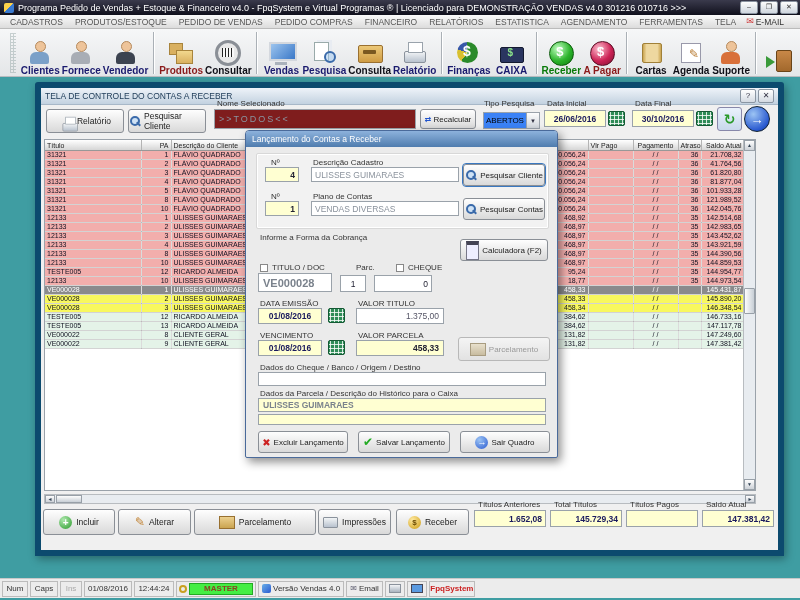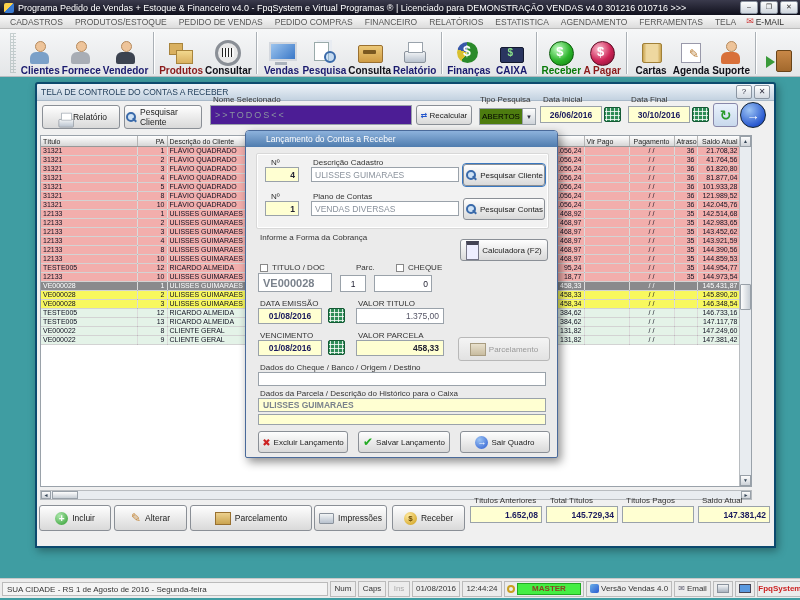--- a/index.html
+++ b/index.html
@@ -60,36 +60,36 @@
 
   
   .cal-icon{display:inline-block;width:15px;height:13px;background:#2e8b57;border:1px solid #145a34;border-radius:2px;background-image:linear-gradient(rgba(255,255,255,.8) 1px,transparent 1px),linear-gradient(90deg,rgba(255,255,255,.8) 1px,transparent 1px);background-size:4px 4px;background-position:1px 3px;}
   .mag-icon{position:relative;display:inline-block;width:12px;height:12px;}
   .mag-icon::before{content:"";position:absolute;width:6px;height:6px;border:2px solid #3a6aaa;border-radius:50%;left:1px;top:1px;background:#cfe2f5;}
   .mag-icon::after{content:"";position:absolute;width:5px;height:2px;background:#3a6aaa;left:7px;top:8px;transform:rotate(45deg);}
   .calc-icon{display:inline-block;width:11px;height:14px;background:#eef;border:1px solid #778;border-top:4px solid #445;}
   .glyph{font-weight:bold;}
 
   
-  .mainwin{position:absolute;left:35px;top:82px;width:737px;height:462px;background:#f0f0f0;border:2px solid #0c4a6e;border-radius:3px 3px 0 0;box-shadow:2px 3px 8px rgba(0,0,0,.35);}
+  .mainwin{position:absolute;left:35px;top:82px;width:737px;height:462px;background:#f0f0f0;border:6px solid #0c4a6e;border-radius:3px 3px 0 0;box-shadow:2px 3px 8px rgba(0,0,0,.35);}
   .wtitle{position:absolute;left:0;top:0;width:100%;height:17px;background:linear-gradient(#eef3f9,#c3d2e0);border-bottom:1px solid #a8b8c8;border-radius:3px 3px 0 0;display:flex;align-items:center;font-size:8.5px;color:#23405c;box-sizing:border-box;padding:0 4px;}
   .wtitle .sp{flex:1;}
   .smallbtn{width:14px;height:12px;background:linear-gradient(#fff,#d4dae2);border:1px solid #8a95a2;border-radius:2px;font-size:8px;line-height:11px;text-align:center;color:#334;margin-left:2px;}
 
   .btn{background:linear-gradient(#fefefe,#d9d9d9);border:1px solid #8a8f96;border-radius:3px;font-size:8.5px;color:#222;display:flex;align-items:center;justify-content:center;gap:4px;box-sizing:border-box;}
   .field{background:#ffffd2;border:1px solid #9aa2aa;box-sizing:border-box;font-size:8.5px;color:#223;display:flex;align-items:center;}
   .wfield{background:#fff;}
   .lbl{position:absolute;font-size:8px;color:#333;white-space:nowrap;}
 
   
   .relatorio-btn{position:absolute;left:5px;top:21px;width:78px;height:24px;}
   .pesqcli-btn{position:absolute;left:87px;top:21px;width:78px;height:24px;}
-  .nome-input{position:absolute;left:173px;top:21px;width:202px;height:20px;padding:0 4px;background:#4c1d95;color:#8a94a0;letter-spacing:2px;font-size:9px;}
+  .nome-input{position:absolute;left:173px;top:21px;width:202px;height:20px;padding:0 4px;background:#7f1d1d;color:#8a94a0;letter-spacing:2px;font-size:9px;}
   .recalc-btn{position:absolute;left:379px;top:21px;width:56px;height:20px;font-size:8px;gap:2px;}
-  .tipo-select{position:absolute;left:442px;top:24px;width:57px;height:17px;background:#4d7c0f;border:1px solid #9aa2aa;font-size:8px;display:flex;align-items:center;box-sizing:border-box;padding-left:2px;}
+  .tipo-select{position:absolute;left:442px;top:24px;width:57px;height:17px;background:#3b82f6;border:1px solid #9aa2aa;font-size:8px;display:flex;align-items:center;box-sizing:border-box;padding-left:2px;}
   .dd-arrow{margin-left:auto;width:12px;height:100%;background:linear-gradient(#fdfdfd,#cfd4da);border-left:1px solid #9aa2aa;font-size:6px;display:flex;align-items:center;justify-content:center;color:#334;}
   .datai-field{position:absolute;left:503px;top:22px;width:62px;height:17px;justify-content:center;font-weight:bold;color:#1a1a5e;}
   .dataf-field{position:absolute;left:591px;top:22px;width:62px;height:17px;justify-content:center;font-weight:bold;color:#1a1a5e;}
   .cal1-btn{position:absolute;left:567px;top:23px;}
   .cal2-btn{position:absolute;left:655px;top:23px;}
   .refresh-btn{position:absolute;left:676px;top:19px;width:23px;height:22px;background:linear-gradient(#eaf2fc,#c8d8ec);border:1px solid #88a;border-radius:3px;color:#2a9a2a;font-size:14px;font-weight:bold;display:flex;align-items:center;justify-content:center;}
   .next-btn{position:absolute;left:703px;top:18px;width:24px;height:24px;border-radius:50%;background:radial-gradient(circle at 35% 30%,#9cc4f4,#2a5ad0 70%,#16328a);border:1px solid #123;color:#fff;font-size:13px;font-weight:bold;display:flex;align-items:center;justify-content:center;}
 
   
   .tablewrap{position:absolute;left:3px;top:51px;width:712px;height:352px;background:#fff;border:1px solid #9aa2aa;box-sizing:border-box;}
@@ -111,21 +111,21 @@
   .hs-btn{position:absolute;top:0;width:10px;height:8px;background:linear-gradient(#fdfdfd,#cdd2d8);border:1px solid #98a0a8;box-sizing:border-box;font-size:5px;line-height:7px;text-align:center;color:#345;}
   .hs-thumb{position:absolute;left:11px;top:0;width:26px;height:8px;background:linear-gradient(#fdfdfd,#c8cfd6);border:1px solid #98a0a8;box-sizing:border-box;}
 
   
   .fbtn{position:absolute;top:421px;height:26px;font-size:8.5px;}
   .totlbl{position:absolute;top:412px;font-size:8px;color:#333;}
   .totfield{position:absolute;top:422px;height:17px;width:72px;justify-content:flex-end;padding-right:3px;font-weight:bold;color:#1a1a5e;}
 
   
   .dialog{position:absolute;left:245px;top:130px;width:311px;height:326px;background:#ebebeb;border:1px solid #4a6a9a;border-radius:4px 4px 2px 2px;box-shadow:3px 4px 10px rgba(0,0,0,.45);z-index:20;}
-  .dtitle{position:absolute;left:0;top:0;width:100%;height:16px;background:linear-gradient(#8db2dc,#4f7cae);border-radius:3px 3px 0 0;color:#fff;font-size:8.5px;display:flex;align-items:center;padding:0 20px;box-sizing:border-box;}
+  .dtitle{position:absolute;left:0;top:0;width:100%;height:16px;background:linear-gradient(#8db2dc,#4f7cae);border-radius:3px 3px 0 0;color:#fff;font-size:8.5px;display:flex;align-items:center;padding:0 6px;box-sizing:border-box;}
   .dgroup{position:absolute;left:10px;top:22px;width:291px;height:74px;background:#f2f2f2;border:1px solid #d8d8d8;box-shadow:inset 0 0 0 1px #fff;border-radius:2px;}
   .dlg .lbl{color:#333;}
   .dbtn{position:absolute;height:22px;font-size:8px;gap:3px;}
   .hilite{outline:1px solid #3a78c0;}
   .dfield{position:absolute;height:15px;font-size:8.5px;}
   .num-field{justify-content:flex-end;padding-right:3px;font-weight:bold;}
   .gray-input{background:#fff;color:#8a929c;padding-left:3px;}
   .checkbox{position:absolute;width:8px;height:8px;background:#fff;border:1px solid #888;box-sizing:border-box;}
   .bigdoc{font-size:11px;font-weight:bold;color:#7a828c;background:#fff;border:1px solid #9aa2aa;display:flex;align-items:center;padding-left:4px;box-sizing:border-box;}
   .disabled{color:#9a9a9a;background:linear-gradient(#f4f4f4,#e2e2e2);border-color:#b8b8b8;}
@@ -640,21 +640,20 @@
       <span class="glyph" style="color:#22aa22;font-size:12px">✔</span>
       <span>Salvar Lançamento</span>
     </div>
     <div class="btn dbtn" style="left:214px;top:300px;width:90px">
       <span style="width:13px;height:13px;border-radius:50%;background:radial-gradient(circle at 35% 30%,#9cc4f4,#2a5ad0);color:#fff;font-size:9px;line-height:13px;text-align:center;font-weight:bold">→</span>
       <span>Sair Quadro</span>
     </div>
   </div>
 
   <div style="position:absolute;left:0;top:578px;width:800px;height:20px;background:#ececec;border-top:1px solid #c8c8c8;display:flex;align-items:center;gap:2px;padding:0 2px;box-sizing:border-box;font-size:8px;color:#333">
-    <span style="flex:none;width:326px;border:1px solid #bbb;background:#f4f4f4;height:14px;line-height:14px;padding-left:4px;box-sizing:border-box">SUA CIDADE - RS  1 de Agosto de 2016 - Segunda-feira</span>
     <span style="flex:none;width:24px;border:1px solid #bbb;height:14px;line-height:14px;text-align:center">Num</span>
     <span style="flex:none;width:26px;border:1px solid #bbb;height:14px;line-height:14px;text-align:center">Caps</span>
     <span style="flex:none;width:20px;border:1px solid #bbb;height:14px;line-height:14px;text-align:center;color:#aaa">Ins</span>
     <span style="flex:none;width:46px;border:1px solid #bbb;height:14px;line-height:14px;text-align:center">01/08/2016</span>
     <span style="flex:none;width:38px;border:1px solid #bbb;height:14px;line-height:14px;text-align:center">12:44:24</span>
     <span style="flex:none;display:flex;align-items:center;gap:2px;border:1px solid #bbb;height:14px;padding:0 2px">
       <span style="width:8px;height:8px;border-radius:50%;border:2px solid #c8a020;box-sizing:border-box"></span>
       <span style="background:#44ee44;border:1px solid #22aa22;color:#884422;font-weight:bold;width:62px;text-align:center;height:10px;line-height:10px">MASTER</span>
     </span>
     <span style="flex:none;display:flex;align-items:center;gap:2px;border:1px solid #bbb;height:14px;padding:0 3px">

